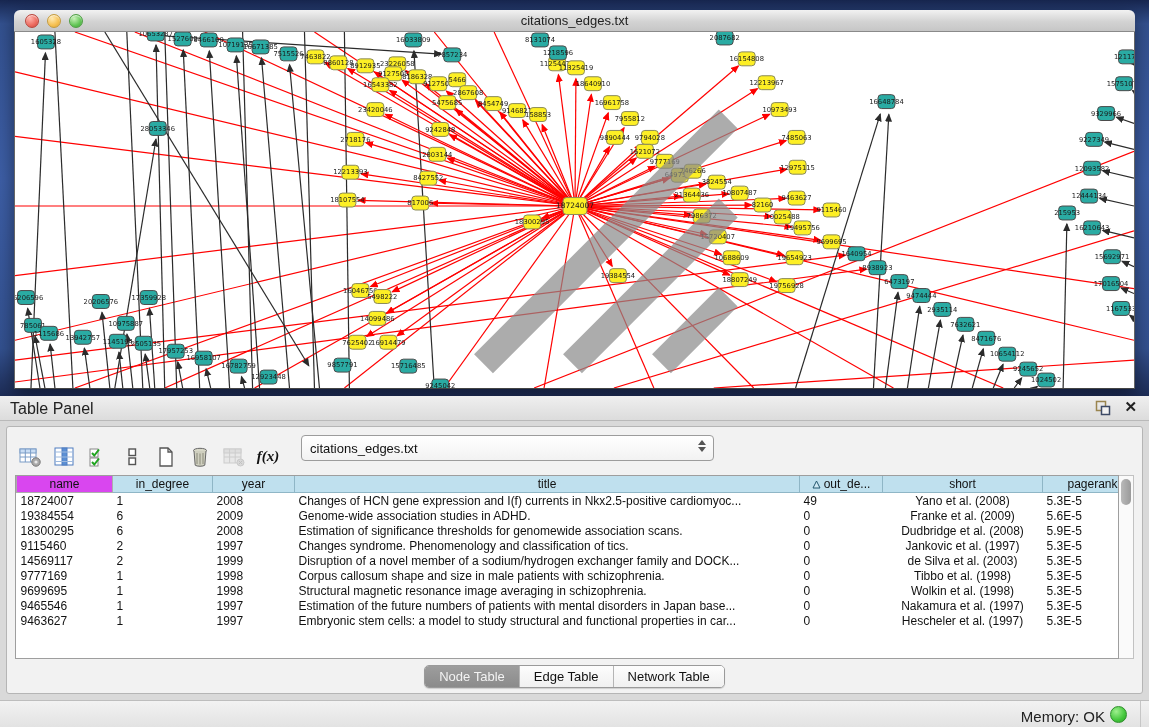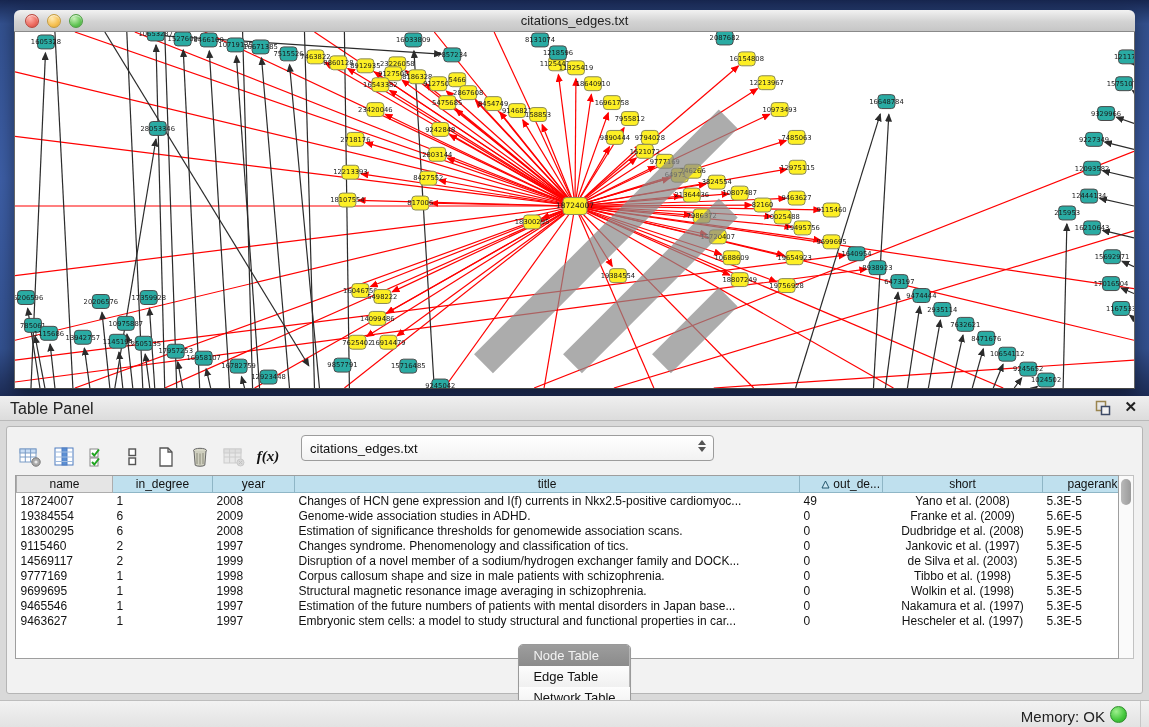--- a/index.html
+++ b/index.html
@@ -29,27 +29,27 @@
   .tb-fx{font-family:"Liberation Serif",serif;font-style:italic;font-weight:bold;font-size:15px;color:#111;}
   .combo{margin-left:14px;width:395px;height:24px;background:linear-gradient(#fff,#f2f2f2);border:1px solid #9c9c9c;border-radius:4px;display:flex;align-items:center;padding:0 8px;font-size:13px;color:#111;position:relative;cursor:pointer;}
   .combo .arrows{position:absolute;right:7px;top:4px;display:flex;flex-direction:column;gap:2px;}
   .combo .arrows i{display:block;width:0;height:0;border-left:4px solid transparent;border-right:4px solid transparent;}
   .combo .arrows .up{border-bottom:5px solid #555;}
   .combo .arrows .dn{border-top:5px solid #555;}
   .table-wrap{flex:1;margin:6px 8px 0 8px;display:flex;min-height:0;}
   .grid{flex:1;border:1px solid #9e9e9e;background:#fff;overflow:hidden;font-size:12px;}
   table.data{border-collapse:collapse;width:100%;table-layout:fixed;}
   table.data th{height:16px;background:#bfe0ee;border:1px solid #8fb6c6;border-top:none;font-weight:normal;font-size:12px;color:#111;text-align:center;padding:0 2px;white-space:nowrap;overflow:hidden;}
-  table.data th:first-child{background:#e5e5e5;border-color:#adadad;}
+  table.data th:first-child{background:#d946ef;border-color:#adadad;}
   table.data td{height:15px;padding:0 4px;white-space:nowrap;overflow:hidden;color:#111;font-size:12px;}
   table.data td.c-short{text-align:center;}
   .vscroll{width:14px;background:#fafafa;border:1px solid #c2c2c2;border-left:none;position:relative;}
   .vscroll .thumb{position:absolute;left:2px;right:2px;top:3px;height:26px;border-radius:5px;background:linear-gradient(90deg,#b9b9b9,#9a9a9a);}
   .tabs-row{height:34px;display:flex;align-items:center;justify-content:center;}
-  .seg{display:flex;border:1px solid #9a9a9a;border-radius:5px;overflow:hidden;background:#fff;box-shadow:0 1px 1px rgba(0,0,0,.15);flex-direction:column;}
+  .seg{display:flex;border:1px solid #9a9a9a;border-radius:5px;overflow:hidden;background:#fff;box-shadow:0 1px 1px rgba(0,0,0,.15);}
   .seg .tab{padding:3px 14px;font-size:13px;color:#111;background:linear-gradient(#fdfdfd,#f0f0f0);border-right:1px solid #b5b5b5;cursor:pointer;}
   .seg .tab:last-child{border-right:none;}
   .seg .tab.active{background:linear-gradient(#9d9d9d,#8b8b8b);color:#f3f3f3;}
   
   .status-bar{position:absolute;left:0;top:700px;width:1149px;height:27px;background:linear-gradient(#f2f2f2,#e2e2e2);border-top:1px solid #bdbdbd;}
   .status-bar .mem{position:absolute;right:44px;top:7px;font-size:15px;color:#222;}
   .mem-dot{position:absolute;right:22px;top:5px;width:15px;height:15px;border-radius:50%;background:radial-gradient(circle at 35% 30%,#9ef08e,#44c73c 60%,#2f9e2c);border:1px solid #2e8f2b;}
   .status-div{position:absolute;right:8px;top:0;bottom:0;border-left:1px solid #c6c6c6;}
 </style>
 </head>
@@ -741,21 +741,21 @@
     </div>
     <div class="table-wrap">
       <div class="grid">
         <table class="data">
           <thead>
               <tr id="thead-row">
                 <th style="width: 91px;">name</th>
                 <th style="width: 95px;">in_degree</th>
                 <th style="width: 77px;">year</th>
                 <th style="width: 500px; text-align: center;">title</th>
-                <th style="width: 78px; text-align: right;"><svg width="9" height="9" viewBox="0 0 9 9" style="margin-right: 3px; vertical-align: -1px;">
+                <th style="width: 78px;"><svg width="9" height="9" viewBox="0 0 9 9" style="margin-right: 3px; vertical-align: -1px;">
                     <path d="M4.5 1L8 8H1Z" fill="#cfe9f4" stroke="#23576e"></path>
                   </svg>out_de...</th>
                 <th style="width: 155px;">short</th>
                 <th style="width: 95px;">pagerank</th>
               </tr>
             </thead>
           <tbody id="tbody-rows">
               <tr>
                 <td>18724007</td>
                 <td>1</td>

